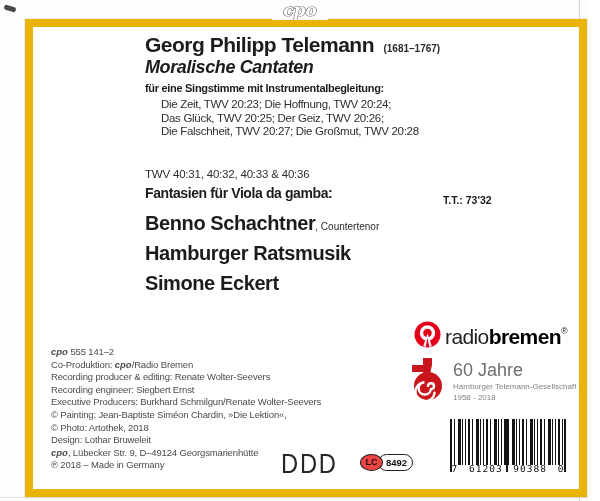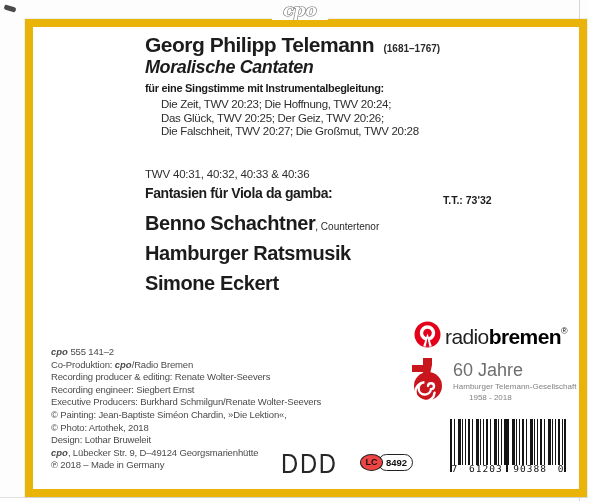--- a/index.html
+++ b/index.html
@@ -37,21 +37,21 @@
   .rb-block{position:absolute;left:381px;top:291px;display:flex;align-items:center;}
   .rb-text{margin-left:4px;font-size:21px;letter-spacing:-0.6px;line-height:26px;}
   .rb-regular{font-weight:400;color:#222;}
   .rb-bold{font-weight:bold;color:#000;}
   .rb-reg-mark{font-size:9px;vertical-align:10px;color:#222;}
 
   .tg-block{position:absolute;left:378px;top:329px;display:flex;align-items:flex-end;}
   .tg-text{margin-left:8px;padding-top:1px;}
   .tg-line1{font-size:18px;color:#6e6e6e;line-height:20px;}
   .tg-line2{font-size:8px;color:#828282;line-height:9px;margin-top:2px;}
-  .tg-line3{font-size:8px;color:#828282;line-height:9px;margin-top:2px;margin-left:16px;}
+  .tg-line3{font-size:8px;color:#828282;line-height:9px;margin-top:2px;}
 
   .ddd{position:absolute;left:248px;top:422px;font-size:27px;font-weight:400;color:#262626;
        letter-spacing:2px;transform:scaleX(0.88);transform-origin:left;}
   .lc-badge{position:absolute;left:327px;top:427px;display:flex;align-items:center;}
   .lc-l{border:1.5px solid #222;border-radius:50%;width:21px;height:15px;line-height:15px;text-align:center;
         font-size:9px;font-weight:bold;background:#ef4444;z-index:2;color:#111;}
   .lc-n{border:1.5px solid #222;border-radius:9px;height:15px;line-height:15px;padding:0 5px 0 7px;
         font-size:9.5px;font-weight:bold;margin-left:-5px;color:#111;}
 
   .barcode{position:absolute;left:415px;top:392px;width:120px;height:62px;background:#fff;}

